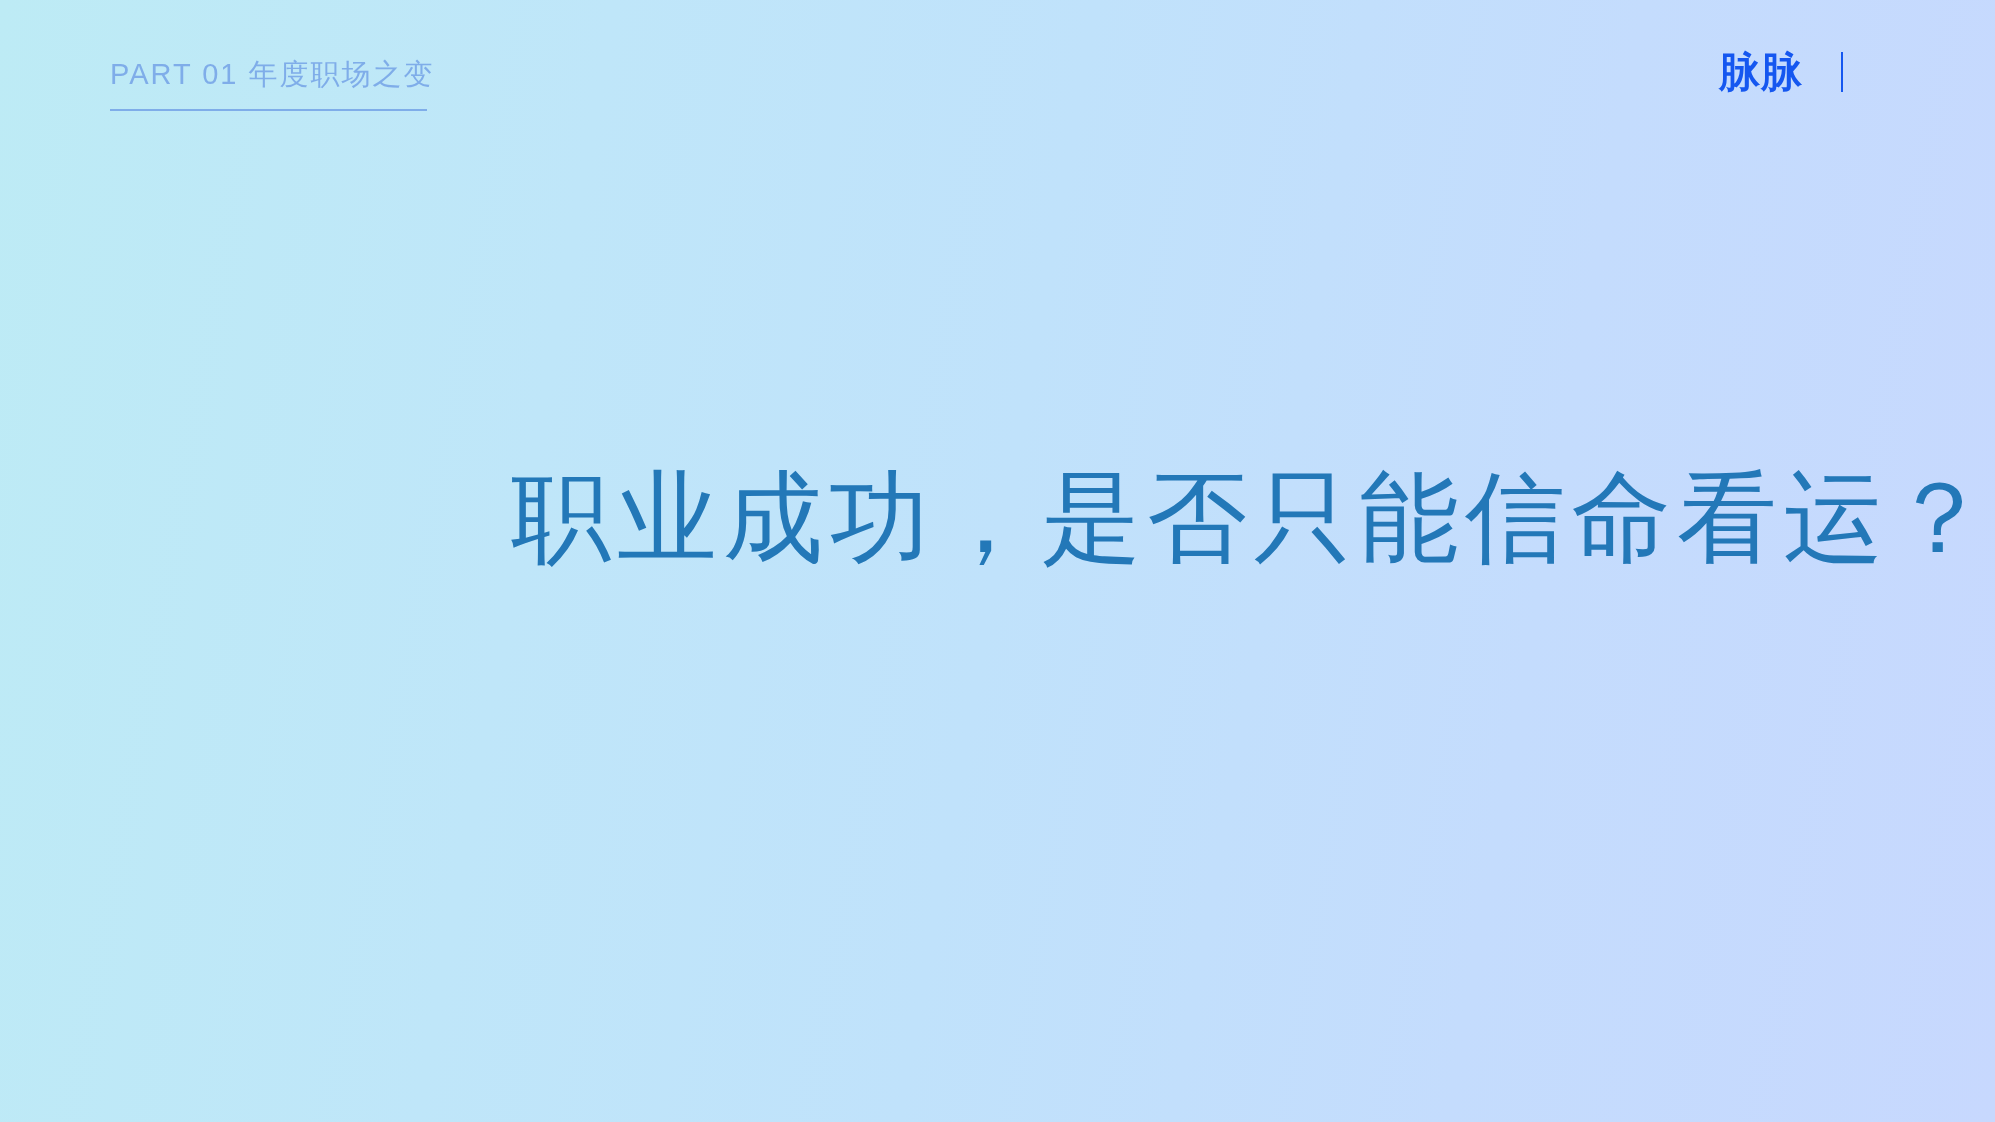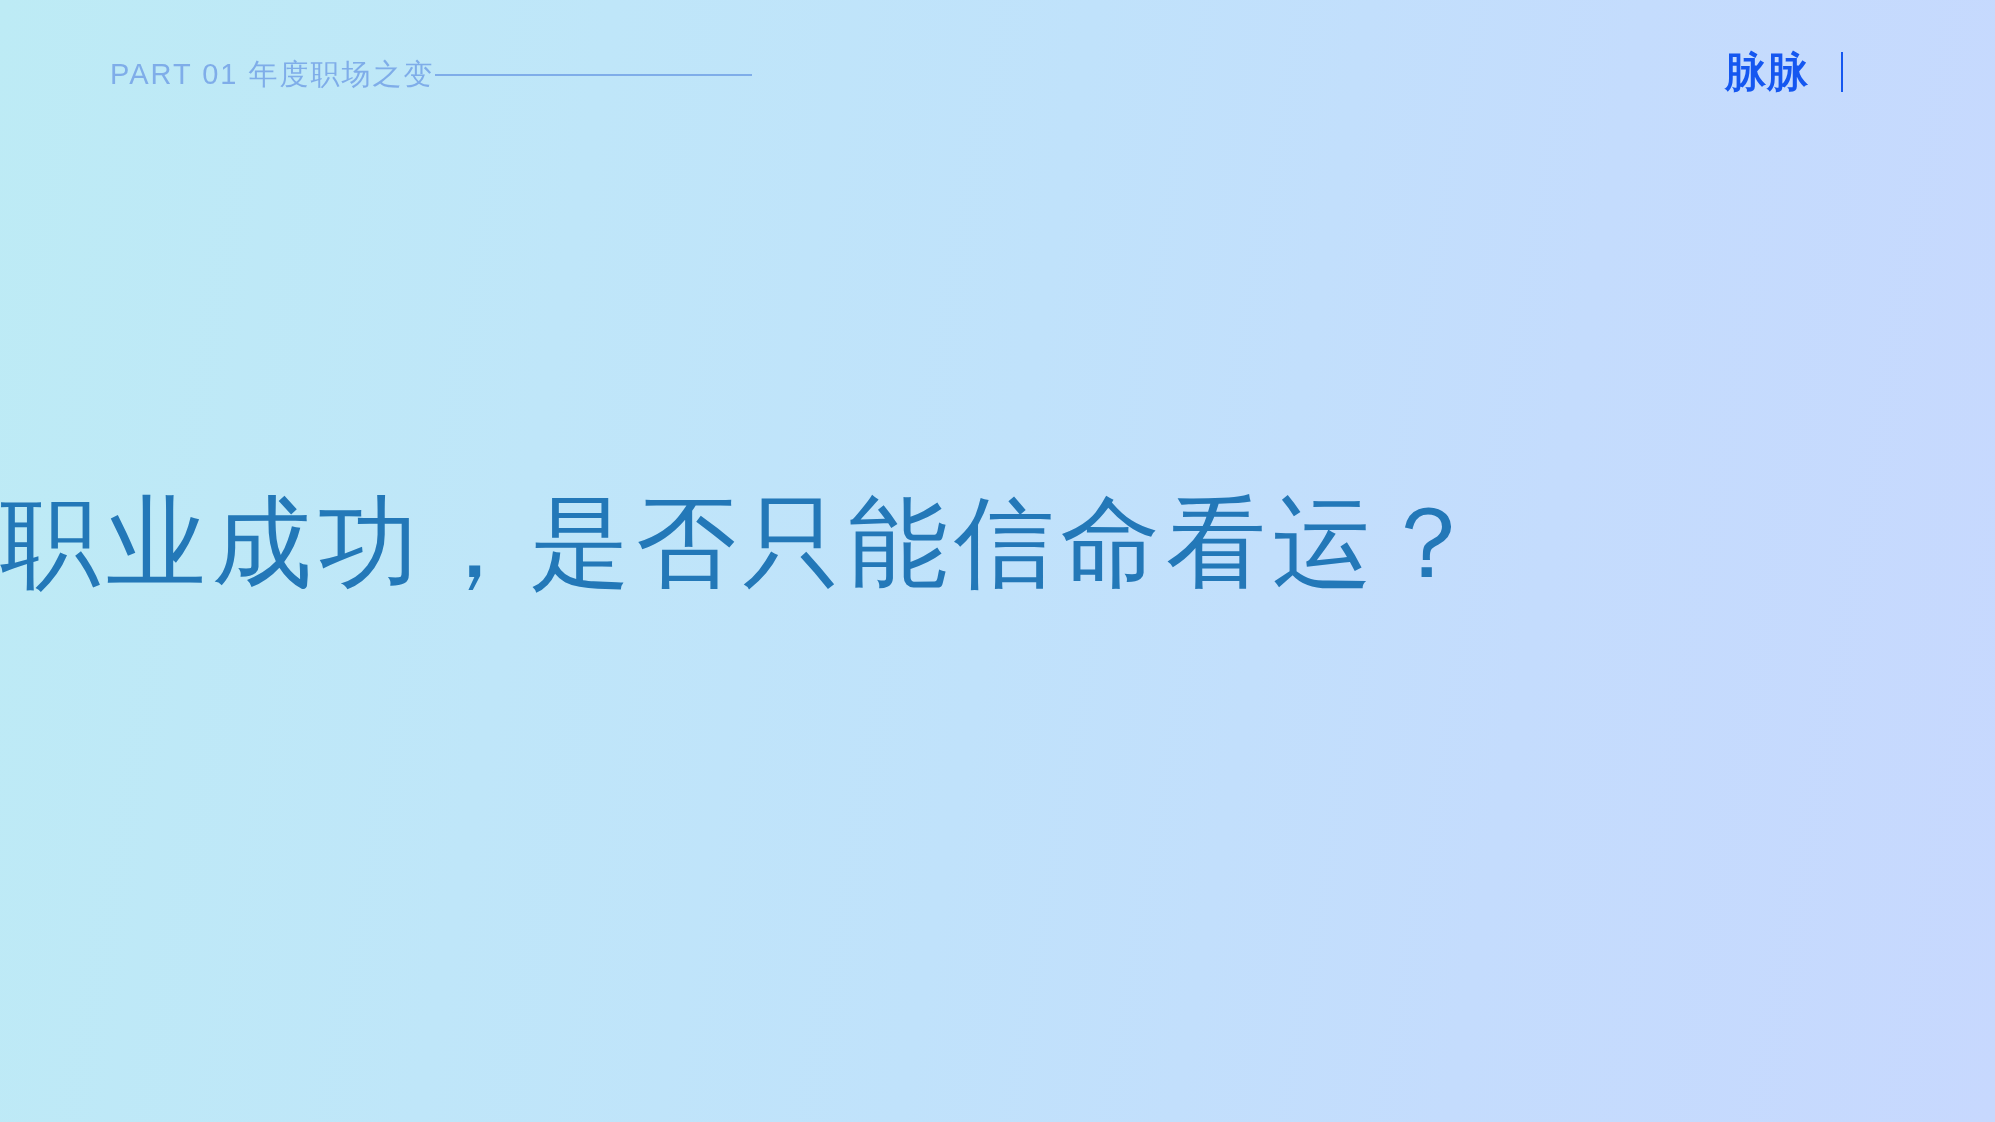--- a/index.html
+++ b/index.html
@@ -25,20 +25,21 @@
         #c7d8fe 100%);
     overflow: hidden;
   }
 
   
   .section-label {
     position: absolute;
     left: 110px;
     top: 57px;
     display: flex;
+    flex-direction: column;
     align-items: flex-start;
   }
   .section-label-text {
     font-size: 29px;
     letter-spacing: 2px;
     color: #7fade9;
     font-weight: 400;
     white-space: nowrap;
     line-height: 1.2;
   }
@@ -48,21 +49,21 @@
     height: 2px;
     background: #7fade9;
   }
 
   
   .brand {
     position: absolute;
     right: 128px;
     top: 52px;
     display: flex;
-    gap: 8px;
+    gap: 14px;
   }
   .brand-logo {
     font-size: 41px;
     font-weight: 700;
     color: #1557f0;
     letter-spacing: 1px;
     line-height: 1;
     white-space: nowrap;
   }
   .brand-divider {
@@ -79,25 +80,25 @@
     letter-spacing: 11px;
     line-height: 1;
     white-space: nowrap;
   }
 
   
   .headline-wrap {
     position: absolute;
     left: 0;
     right: 0;
-    top: 455px;
+    top: 430px;
     height: 175px;
     display: flex;
     align-items: center;
-    justify-content: flex-start;
+    justify-content: flex-end;
   }
   .headline {
     font-size: 100px;
     font-weight: 400;
     color: #2378b8;
     letter-spacing: 6px;
     line-height: 1.25;
     white-space: nowrap;
     text-align: center;
   }

